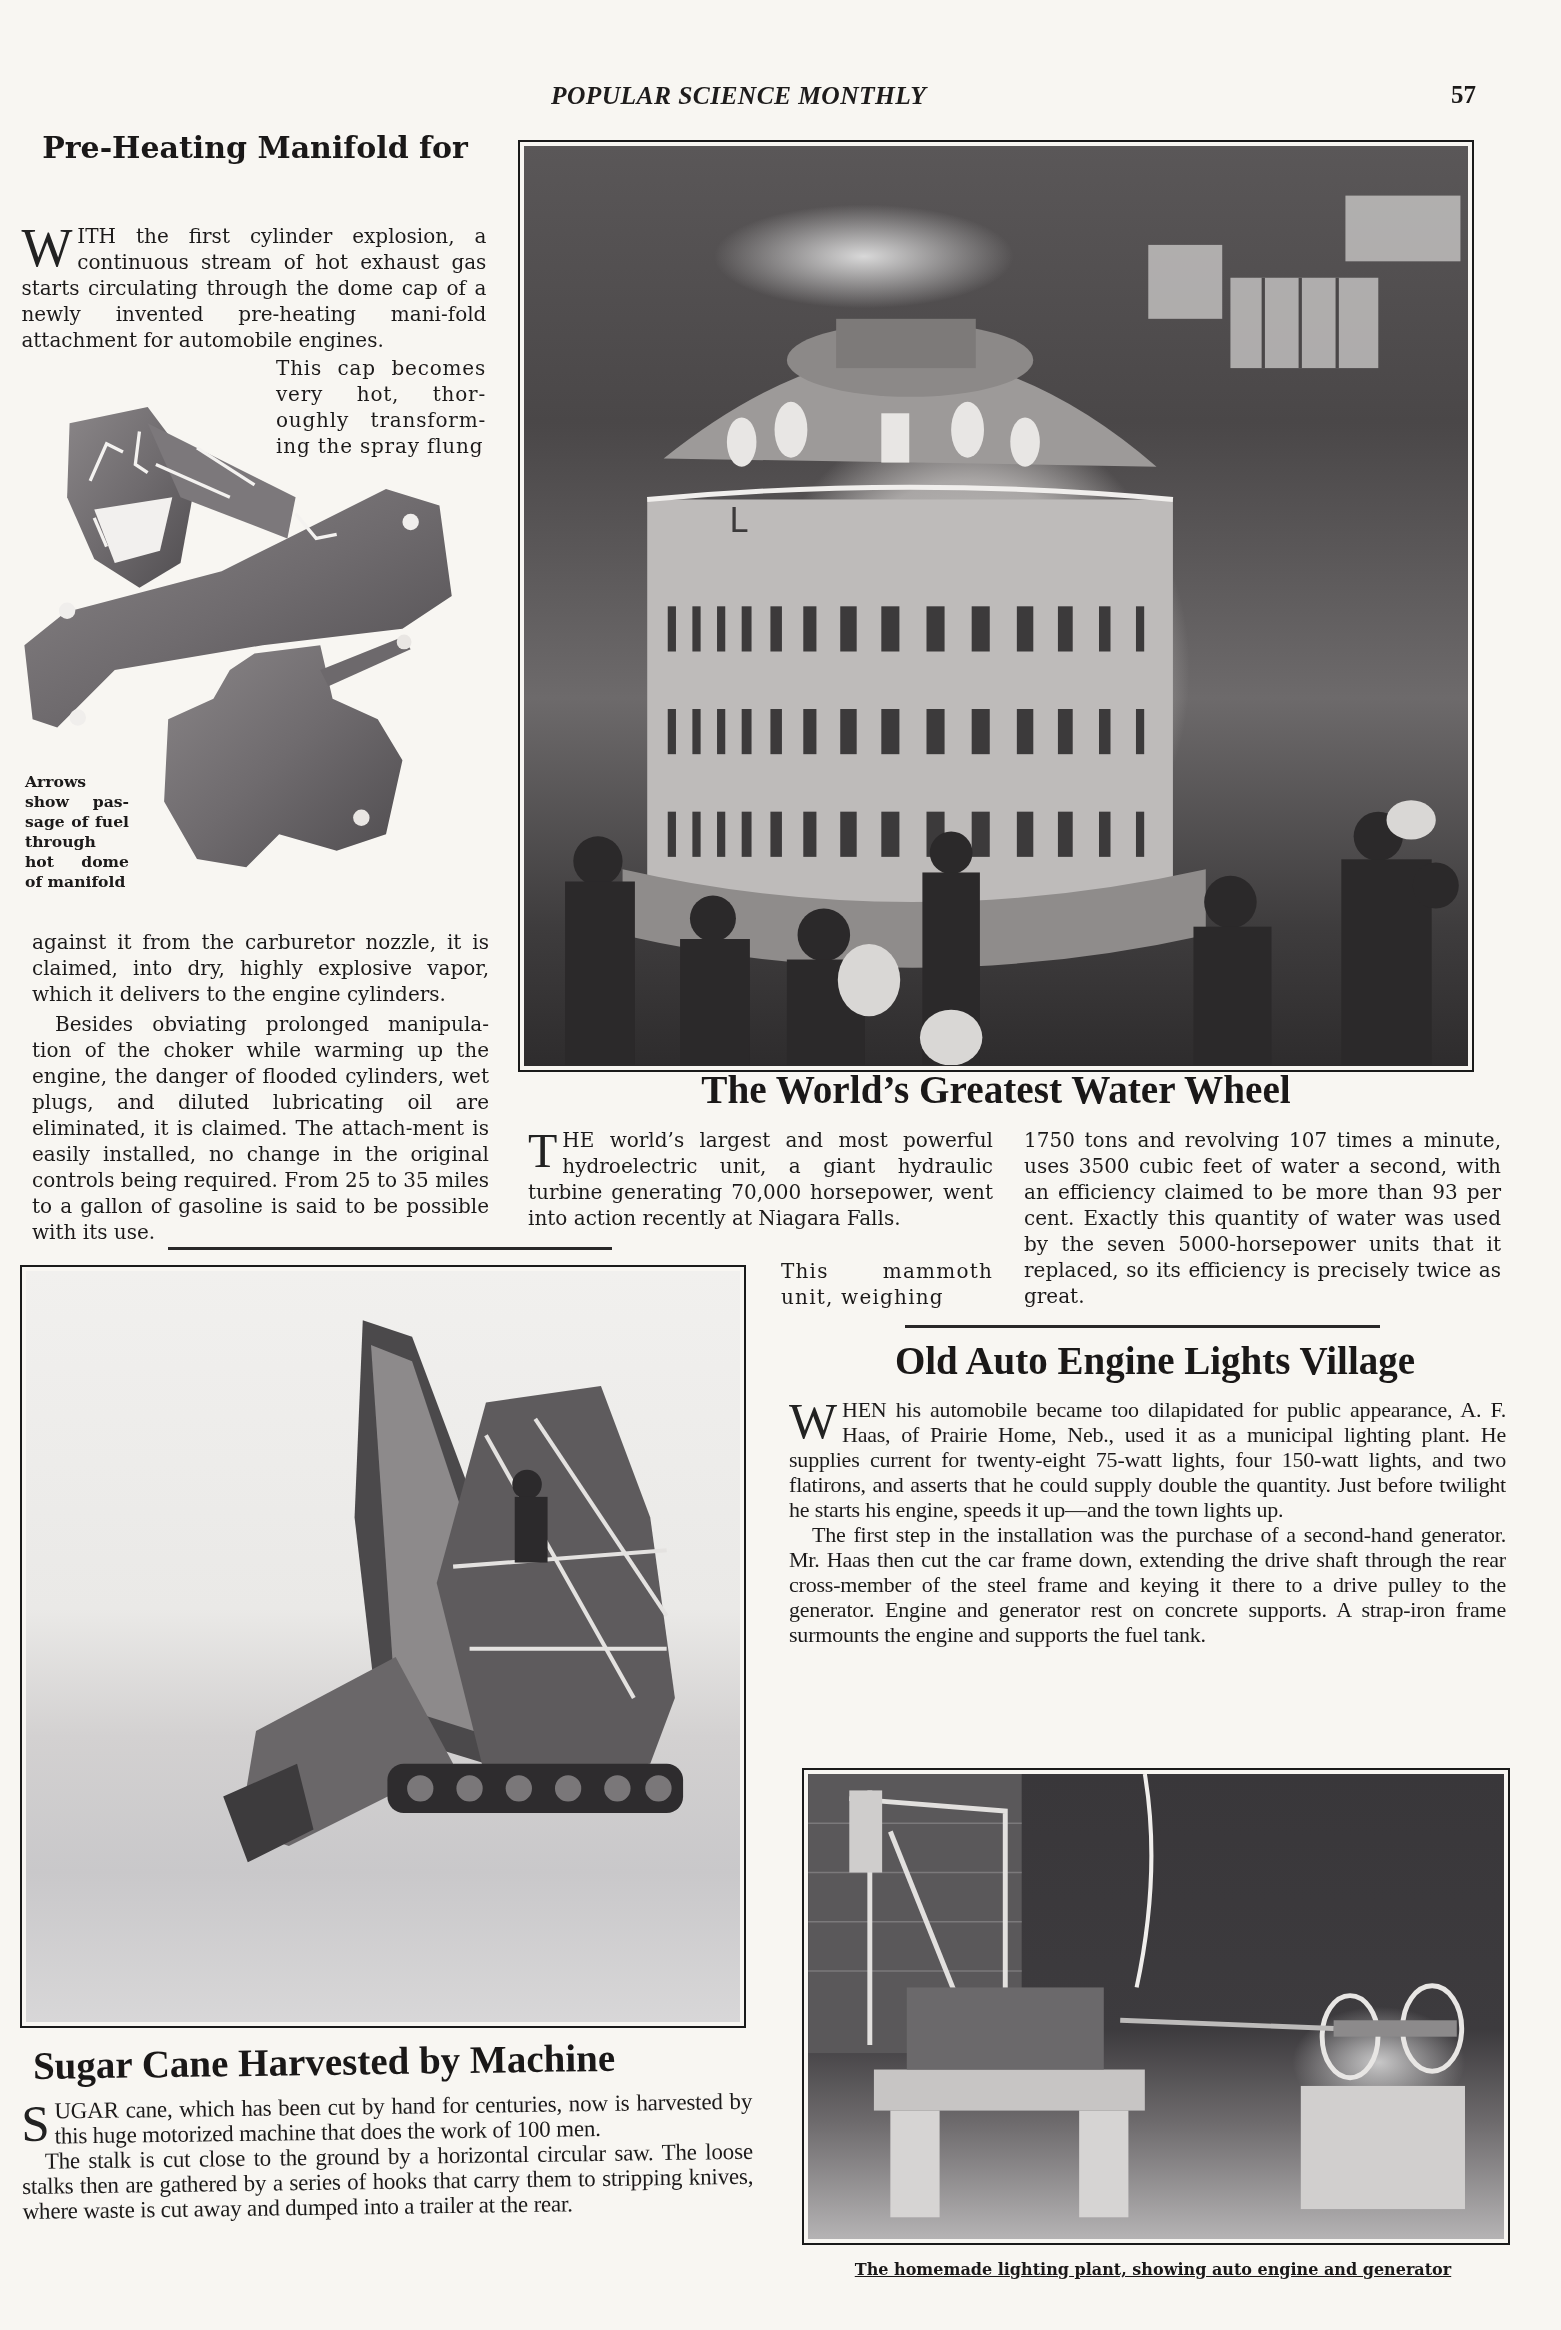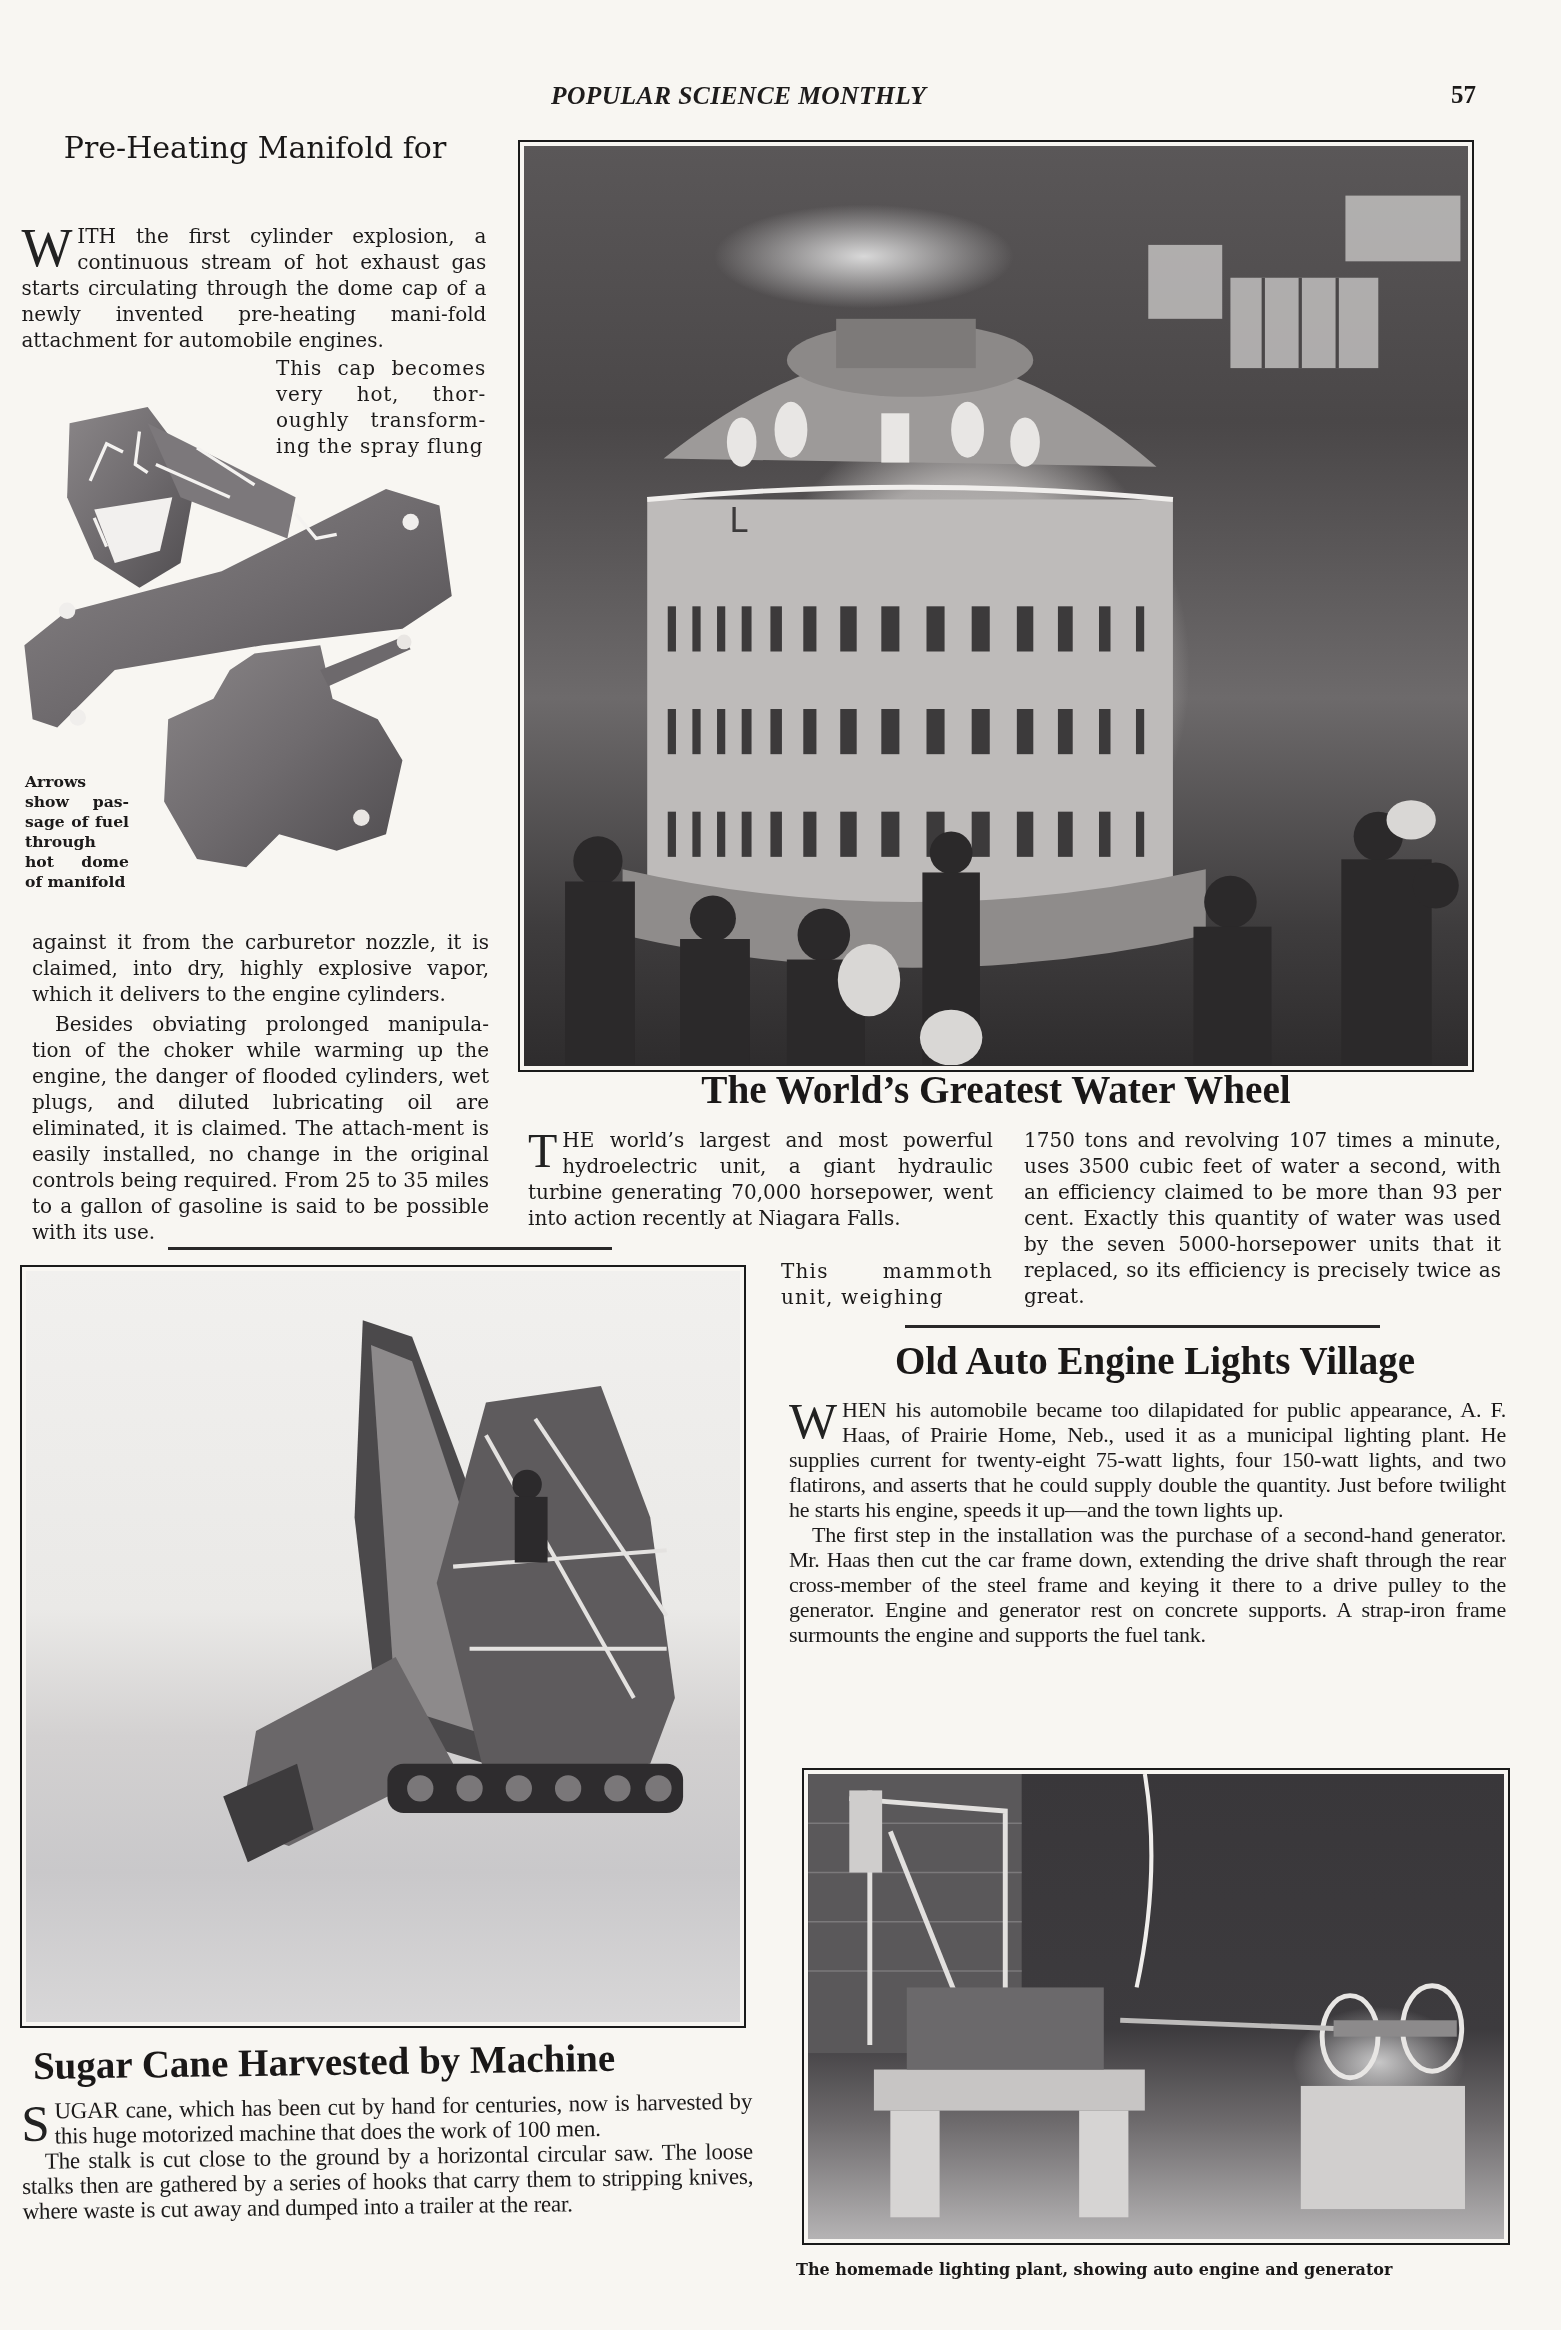--- a/index.html
+++ b/index.html
@@ -79,21 +79,21 @@
     color: #1a1818;
   }
 </style>
 </head>
 <body>
 
 <div class="abs running-head">POPULAR SCIENCE MONTHLY</div>
 <div class="abs page-num">57</div>
 
 <section>
-  <div class="abs headline" style="left:25px; top:131px; width:460px; font-size:30px; font-weight:normal;">
+  <div class="abs headline" style="left:25px; top:131px; width:460px; font-size:30px; font-weight:bold;">
     <div>Pre-Heating Manifold for</div>
   </div>
 
   <div class="abs body-text" style="left:21.4px; top:223px; width:465px;">
     <span class="dropcap">W</span>
     <span>ITH the first cylinder explosion, a continuous stream of hot exhaust gas starts circulating through the dome cap of a newly invented pre-heating mani-fold attachment for automobile engines.</span>
   </div>
 
   <div class="abs body-text" style="left:276px; top:355px; width:210px; letter-spacing:0.8px;">
     <span>This cap becomes very hot, thor-oughly transform-ing the spray flung</span>
@@ -336,15 +336,15 @@
         <rect x="120" y="260" width="240" height="100" fill="#6b696b"></rect>
 
         <ellipse cx="660" cy="320" rx="34" ry="50" fill="none" stroke="#e8e6e4" stroke-width="6"></ellipse>
         <ellipse cx="760" cy="310" rx="36" ry="52" fill="none" stroke="#e8e6e4" stroke-width="6"></ellipse>
         <rect x="640" y="300" width="150" height="20" fill="#8c8a8b"></rect>
         <path d="M380 300 L640 310" stroke="#bdbbba" stroke-width="6"></path>
       </svg>
     </div>
   </div>
 
-  <div class="abs caption-bottom" style="left:796px; top:2260px; width:674px; ">The homemade lighting plant, showing auto engine and generator</div>
+  <div class="abs caption-bottom" style="left:816px; top:2260px; width:674px; text-align:center;text-decoration:underline;">The homemade lighting plant, showing auto engine and generator</div>
 </section>
 
 
 </body></html>

